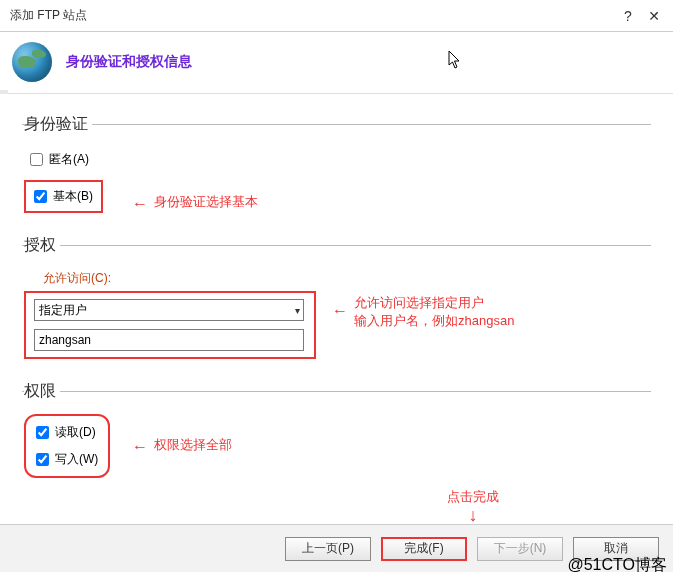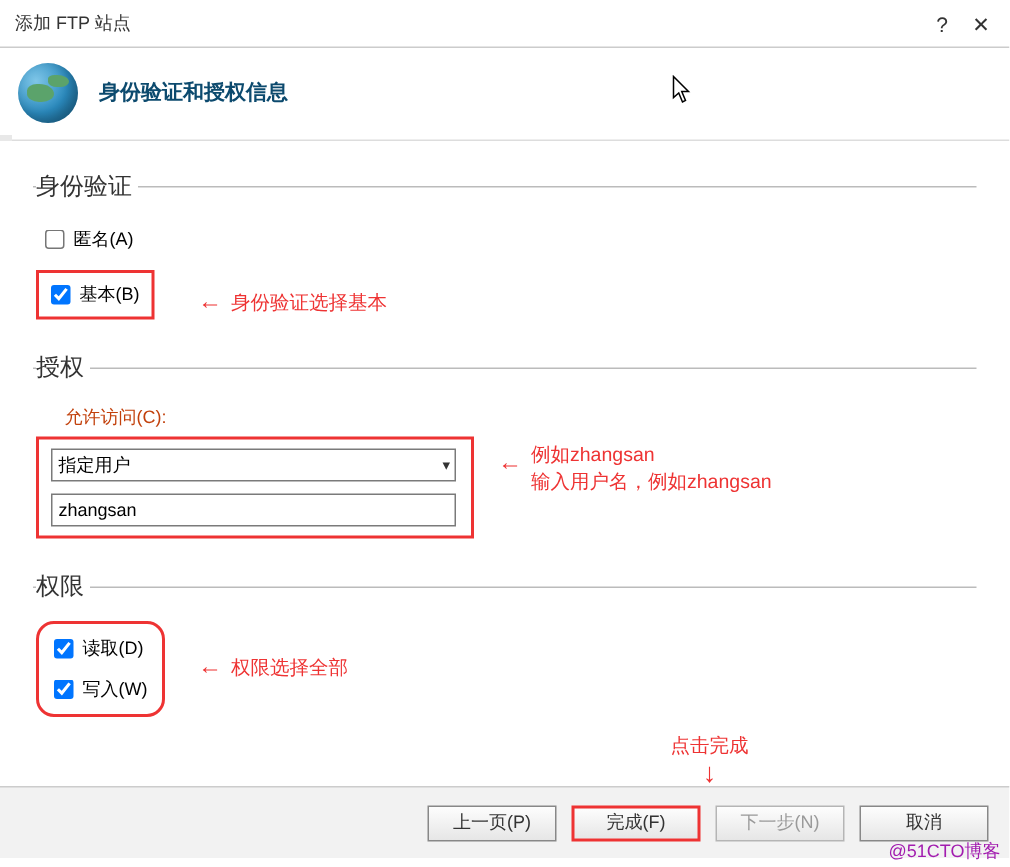--- a/index.html
+++ b/index.html
@@ -39,21 +39,21 @@
     }
     .globe::before {
       content: "";
       position: absolute;
       left: 6px; top: 14px;
       width: 18px; height: 12px;
       background: #5ba36b;
       border-radius: 40% 60% 50% 50%;
       box-shadow: 12px -8px 0 -2px #5ba36b;
     }
-    .header .heading { font-weight: bold; font-size: 14px; color: #0c4a6e; padding-left: 14px; }
+    .header .heading { font-weight: bold; font-size: 14px; color: #6d28d9; padding-left: 14px; }
     .content {
       padding: 20px 22px 10px 22px;
       height: 430px;
       position: relative;
       background: #fff;
     }
     fieldset.groupbox {
       border: none;
       border-top: 1px solid #bbb;
       padding: 10px 2px 8px 2px;
@@ -144,22 +144,22 @@
       font-size: 12px;
       color: #333;
       cursor: default;
       padding: 0 10px;
     }
     .btn.disabled { color: #9a9a9a; border-color: #b5b5b5; }
     .btn.highlight { border: 2px solid #e33; }
     .watermark {
       position: absolute;
       right: 6px; bottom: 2px;
-      font-size: 12px;
-      color: #a21caf;
+      font-size: 16px;
+      color: #000000;
     }
     .cursor-icon {
       position: absolute;
       left: 448px; top: 50px;
       width: 14px; height: 20px;
     }
     .cursor-icon svg { width: 14px; height: 20px; }
     .ann-finish {
       position: absolute;
       left: 447px;
@@ -229,21 +229,21 @@
     <div class="red-box access-red">
       <div class="combo">
         <span>指定用户</span>
         <span class="chev">▾</span>
       </div>
       <input class="textinput" type="text" value="zhangsan" style="">
     </div>
     <div class="ann" style="left:310px; top:38px; align-items:flex-start;">
       <span class="arrow-l" style="margin-top:6px;">←</span>
       <span>
-        <span style="display:block;">例如zhangsan</span>
+        <span style="display:block;">允许访问选择指定用户</span>
         <span style="display:block;">输入用户名，例如zhangsan</span>
       </span>
     </div>
   </fieldset>
 
   <fieldset class="groupbox" style="position:relative;">
     <legend>权限</legend>
     <div class="red-box perm-red">
       <div class="checkbox-row">
         <input type="checkbox" checked="" style="">

